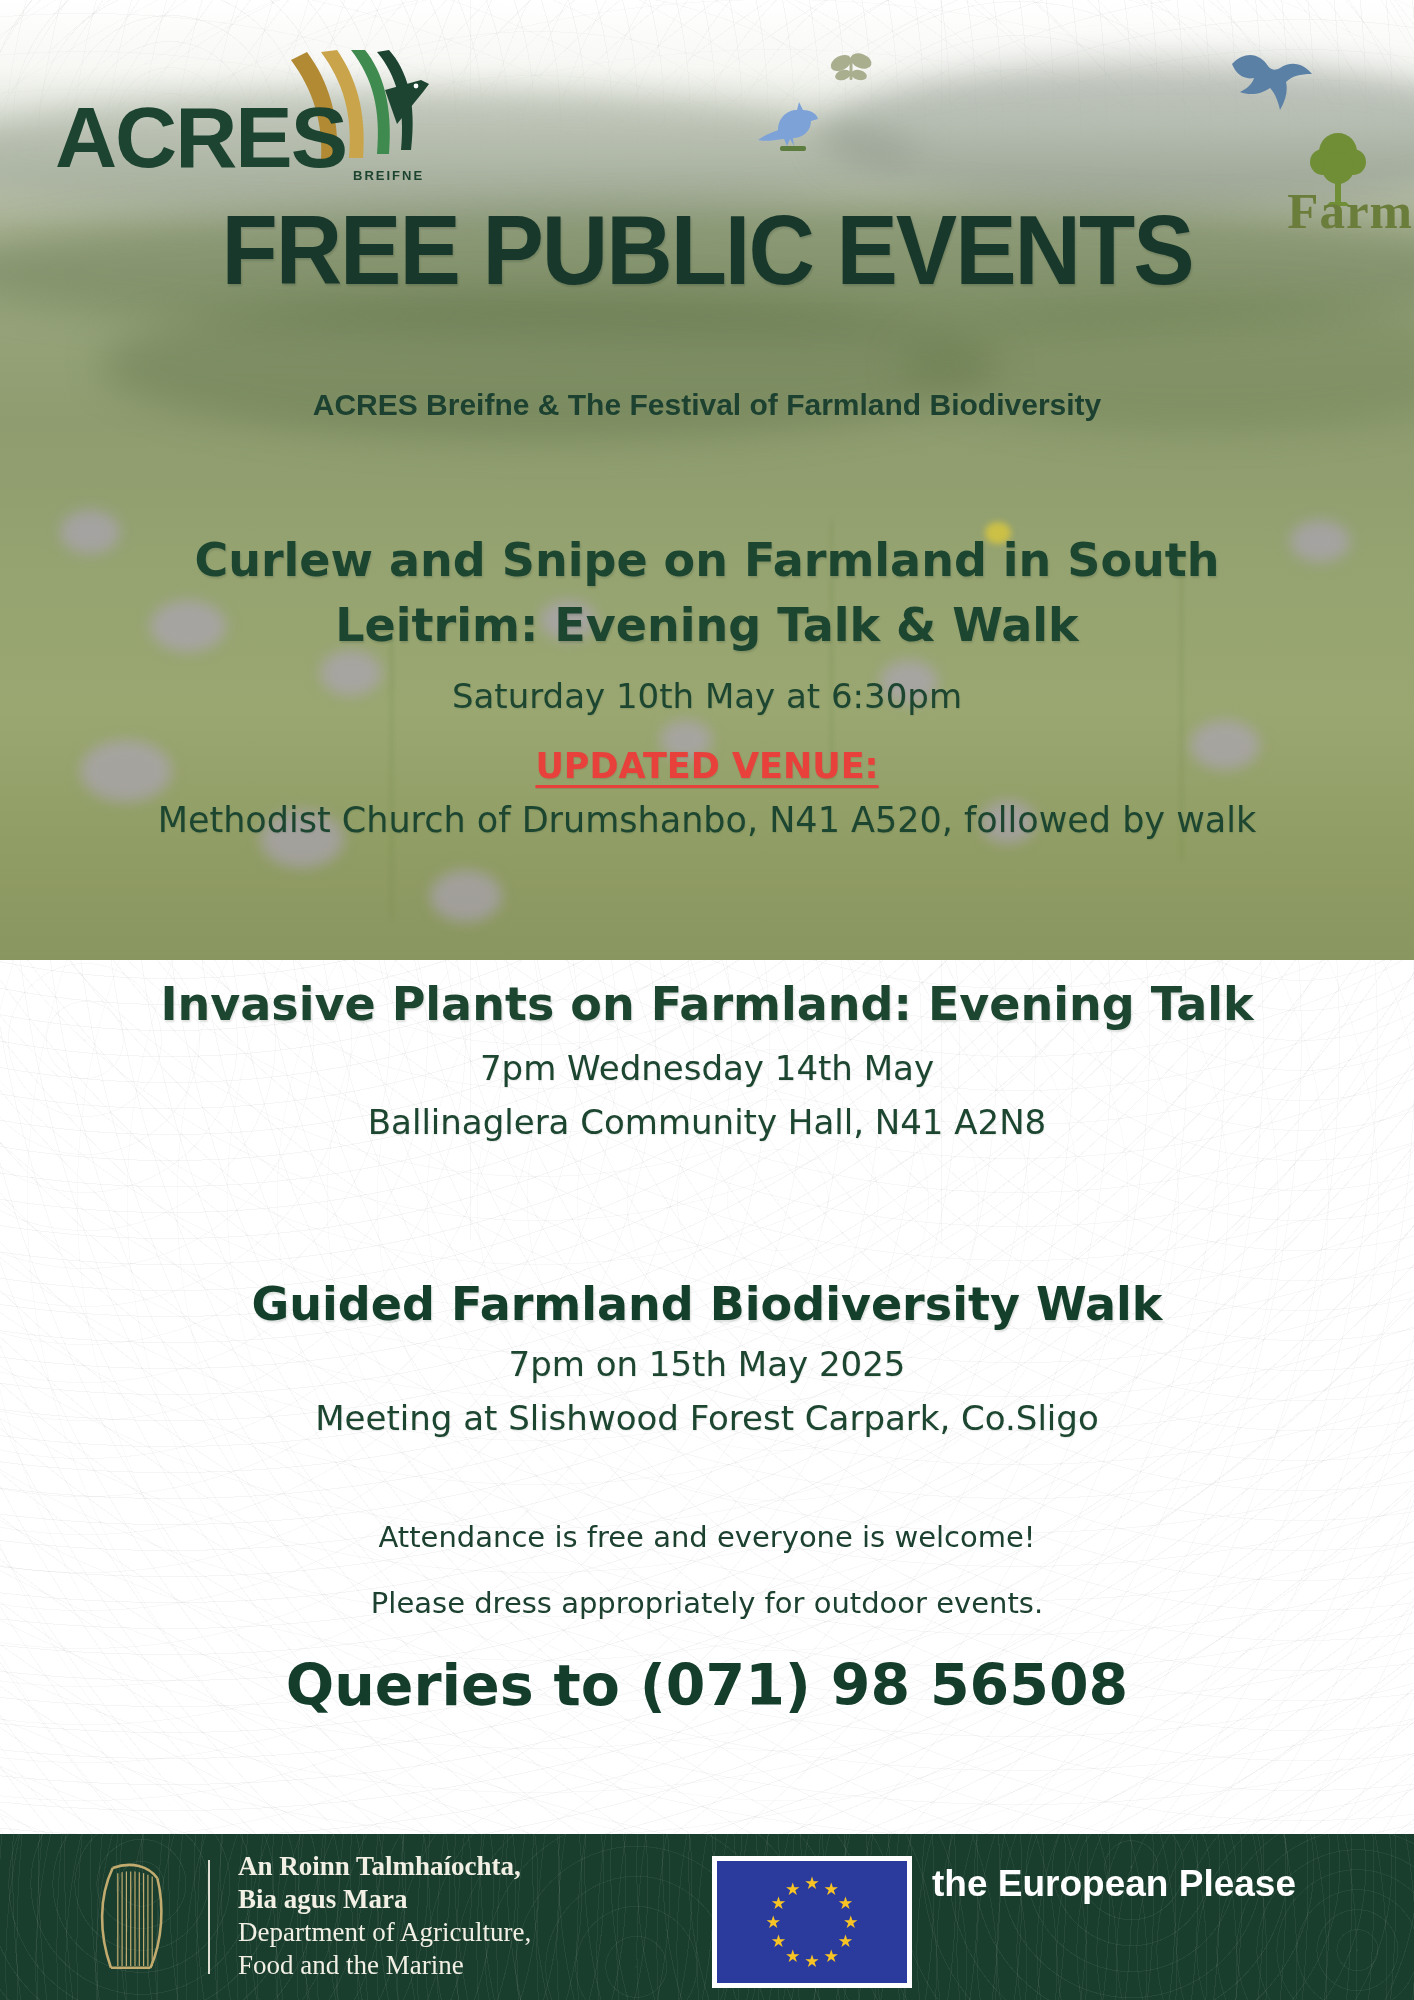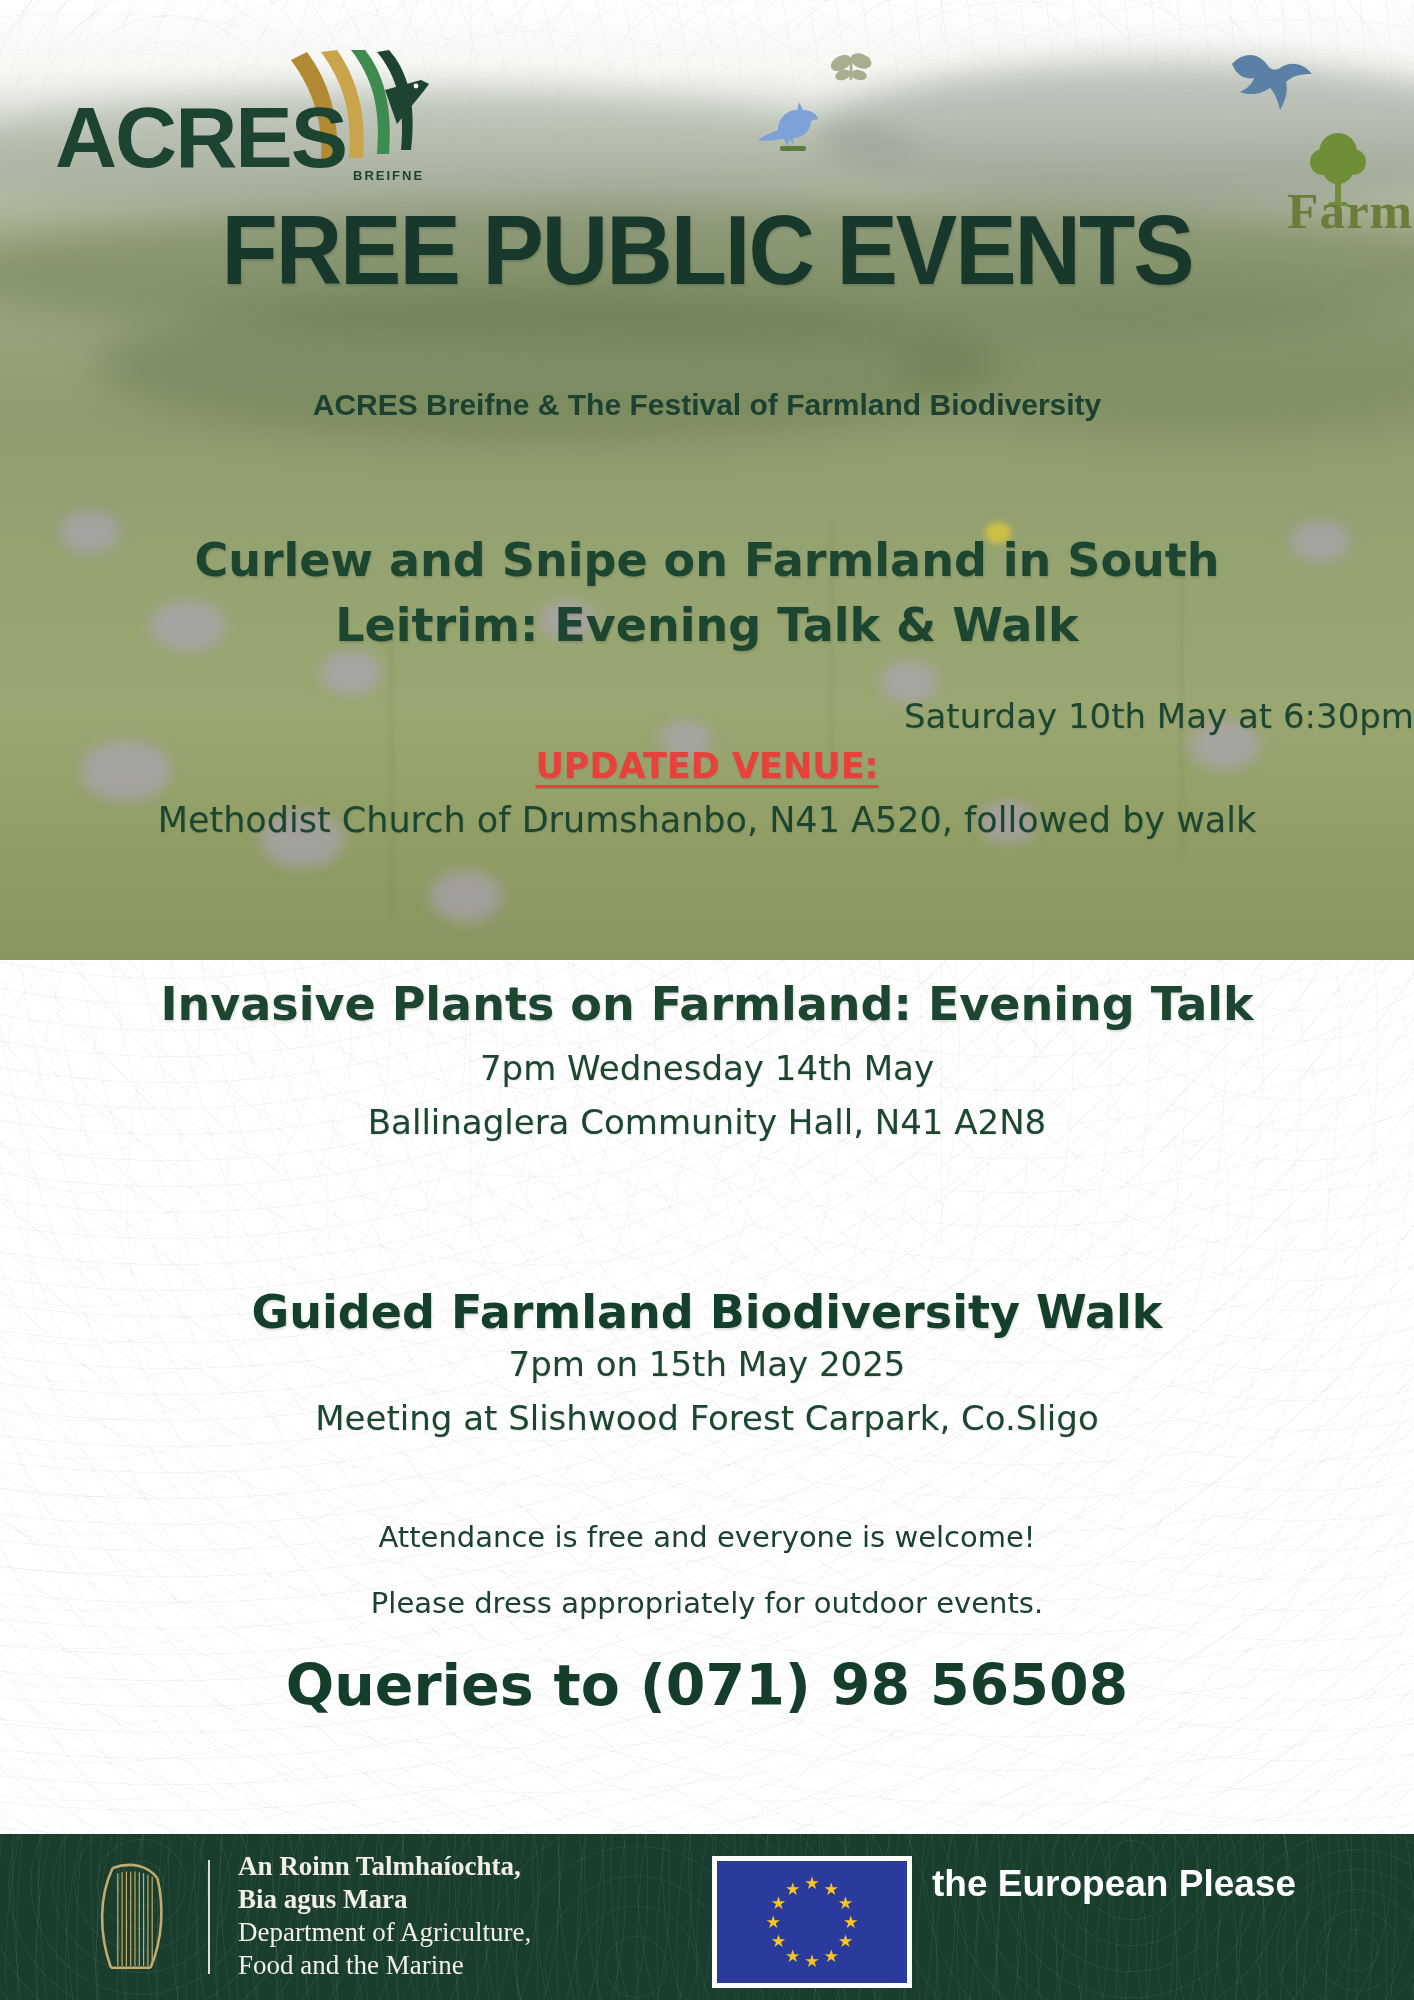--- a/index.html
+++ b/index.html
@@ -170,31 +170,31 @@
       <div class="fest-line3">Farmland Biodiversity</div>
 
     </div>
 
     <div class="main-title">FREE PUBLIC EVENTS</div>
     <div class="subtitle">ACRES Breifne &amp; The Festival of Farmland Biodiversity</div>
 
     <div class="ev-title" style="top:528px;">
       <span class="inner">Curlew and Snipe on Farmland in South Leitrim: Evening Talk &amp; Walk</span>
     </div>
-    <div class="ev-text" style="top:696px;text-align:right;">Saturday 10th May at 6:30pm</div>
+    <div class="ev-text" style="top:676px;">Saturday 10th May at 6:30pm</div>
     <div class="ev-notice" style="top:746px;">UPDATED VENUE:</div>
     <div class="ev-text" style="top:800px;font-size:35px;">Methodist Church of Drumshanbo, N41 A520, followed by walk</div>
 
     <div class="ev-title" style="top:972px;white-space:nowrap;">
       <span class="inner">Invasive Plants on Farmland: Evening Talk</span>
     </div>
     <div class="ev-text" style="top:1048px;">7pm Wednesday 14th May</div>
     <div class="ev-text" style="top:1102px;">Ballinaglera Community Hall, N41 A2N8</div>
 
-    <div class="ev-title" style="top:1272px;color:#14402b;margin-top:8px;">
+    <div class="ev-title" style="top:1272px;color:#14402b;">
       <span class="inner">Guided Farmland Biodiversity Walk</span>
     </div>
     <div class="ev-text" style="top:1344px;">7pm on 15th May 2025</div>
     <div class="ev-text" style="top:1398px;">Meeting at Slishwood Forest Carpark, Co.Sligo</div>
 
     <div class="note" style="top:1520px;">Attendance is free and everyone is welcome!</div>
     <div class="note" style="top:1570px;margin-top:16px;">Please dress appropriately for outdoor events.</div>
 
     <div class="queries">Queries to (071) 98 56508</div>
   </div>

